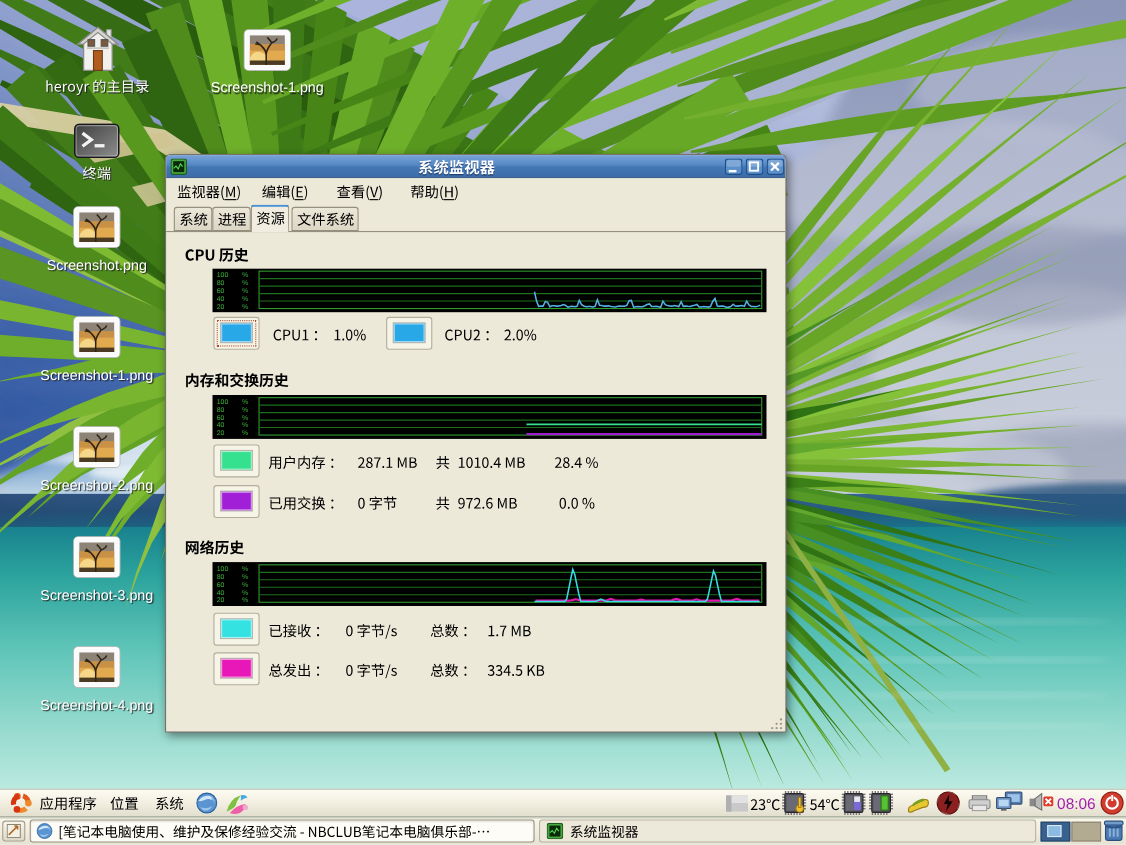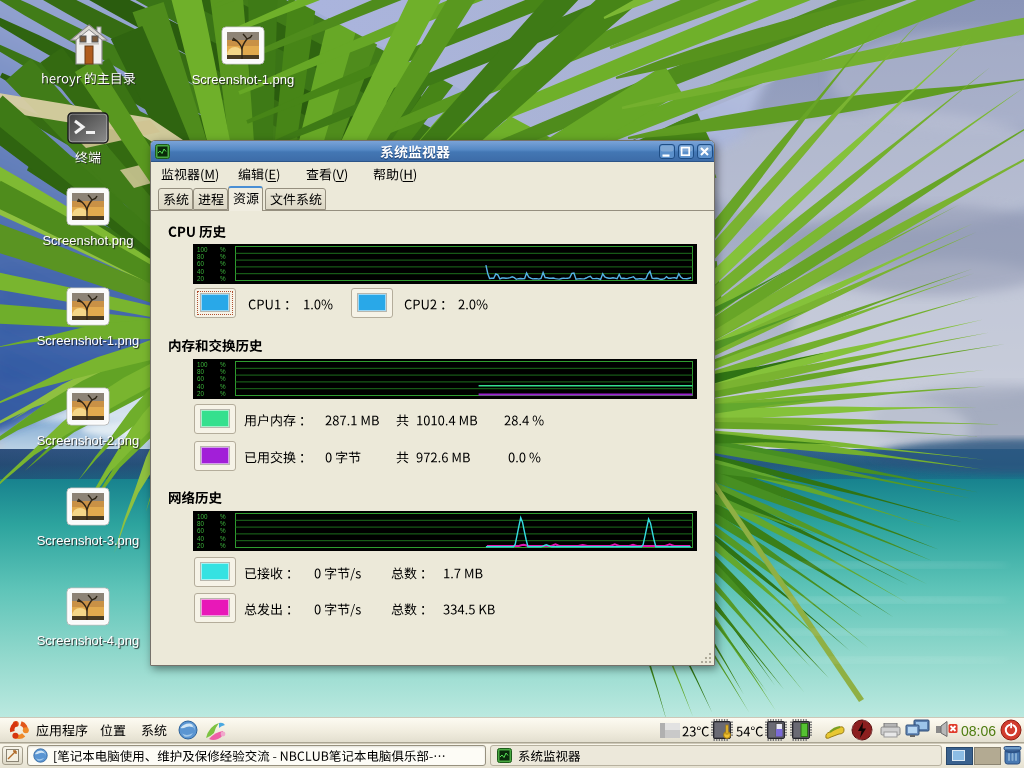--- a/index.html
+++ b/index.html
@@ -876,21 +876,21 @@
     </svg>
   </div>
 <div style="position:absolute;left:935px;top:720px;">
     <svg width="24" height="18" viewBox="0 0 24 18">
       <rect x="1" y="6" width="5" height="7" fill="#8a8a8a"></rect>
       <path d="M6,6 L12,1.5 L12,16.5 L6,13Z" fill="#b8b8b8" stroke="#6a6a6a"></path>
       <rect x="13.5" y="4" width="9" height="9" rx="1.5" fill="#e03a2a"></rect>
       <path d="M15.5,6 L20.5,11 M20.5,6 L15.5,11" stroke="#fff" stroke-width="1.8"></path>
     </svg>
   </div>
-<div style="position:absolute;left:961px;top:722px;"><span style="font-family:'Liberation Sans',sans-serif;font-size:14px;color:#4d7c0f">08:06</span></div>
+<div style="position:absolute;left:961px;top:722px;"><span style="font-family:'Liberation Sans',sans-serif;font-size:14px;color:#a21caf">08:06</span></div>
 <div style="position:absolute;left:1000px;top:719px;">
     <svg width="22" height="22">
       <circle cx="11" cy="11" r="10" fill="#d23c2e"></circle>
       <circle cx="11" cy="11" r="10" fill="none" stroke="#8e1d12"></circle>
       <circle cx="11" cy="11" r="5.2" fill="none" stroke="#fff" stroke-width="2"></circle>
       <rect x="10" y="3.5" width="2.4" height="6" fill="#d23c2e"></rect>
       <rect x="10.2" y="3.8" width="1.8" height="5.4" fill="#fff"></rect>
     </svg>
   </div>
 <div style="position:absolute;left:0;top:743px;width:1024px;height:25px;background:linear-gradient(#f9f6ea 0%,#efebdd 60%,#e6e2d2 100%);border-top:1px solid #cfc9b8"></div>

